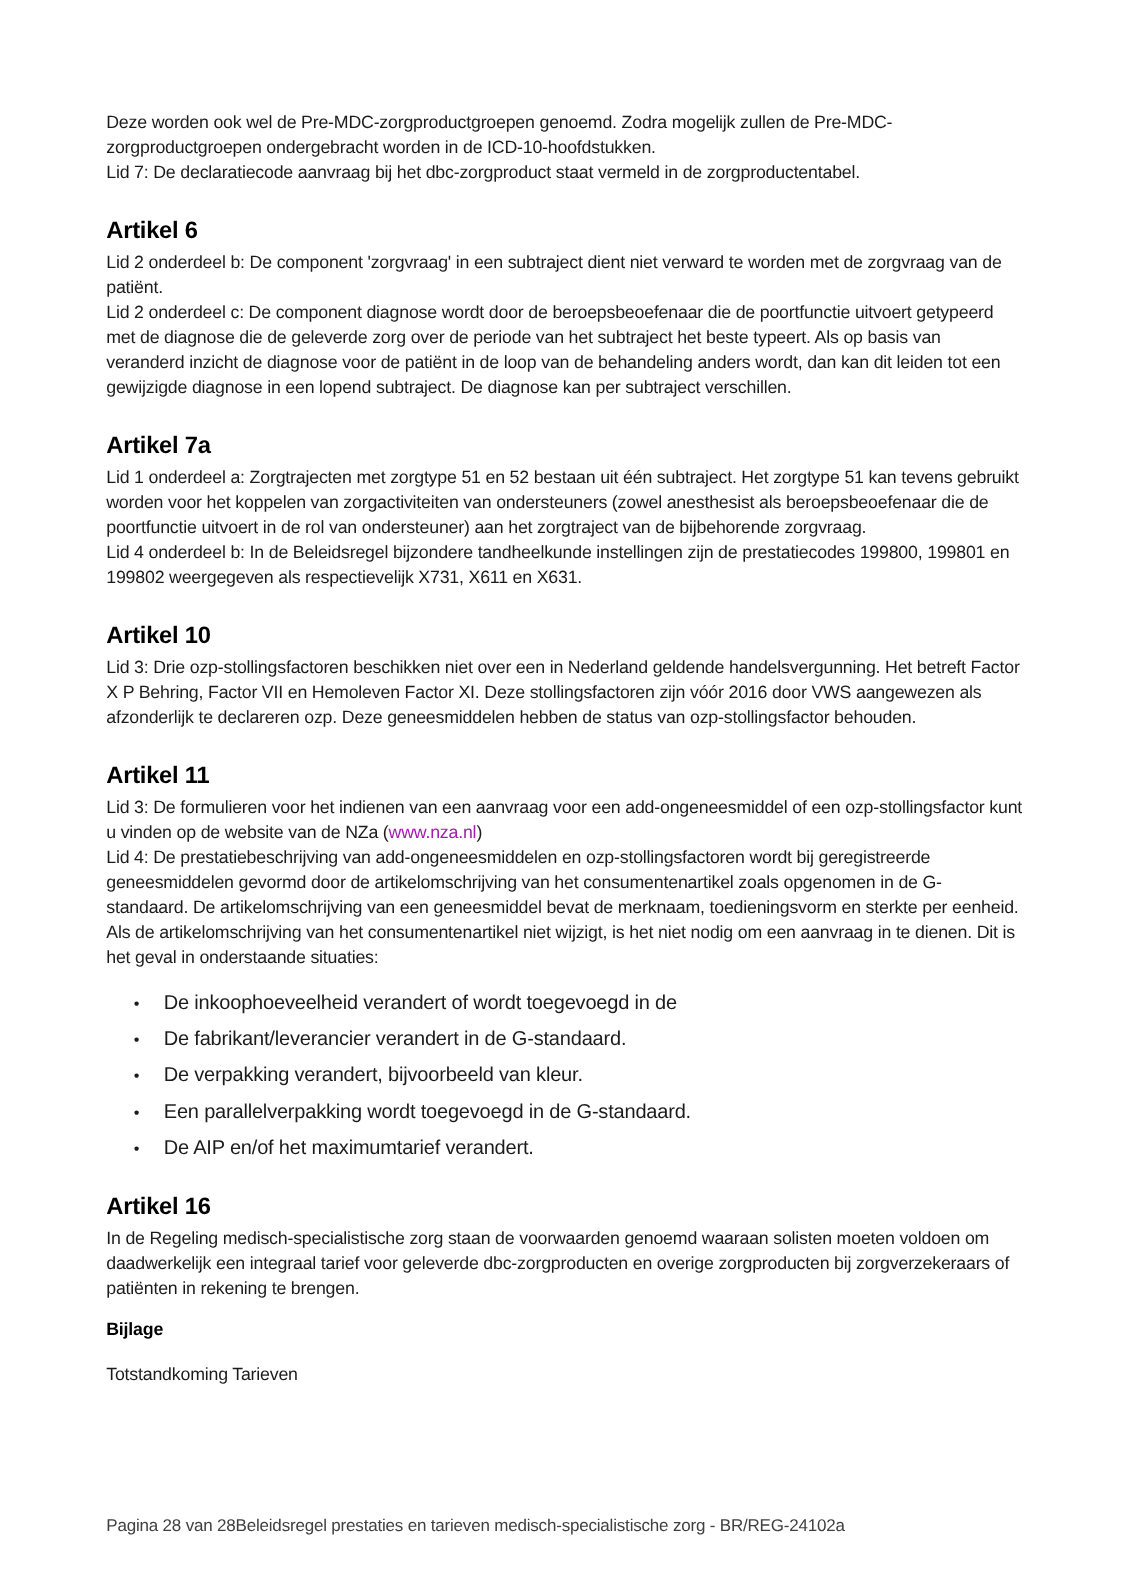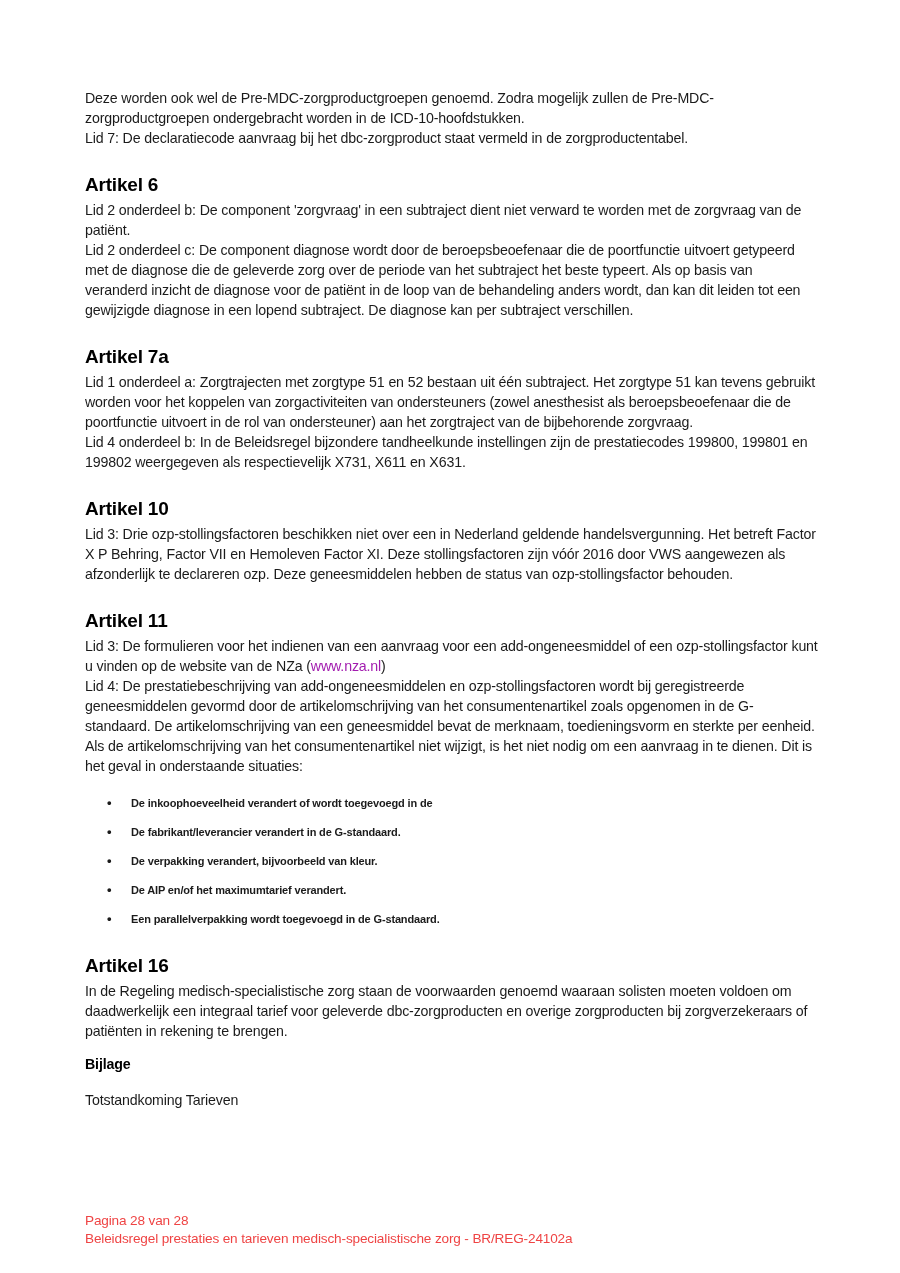--- a/index.html
+++ b/index.html
@@ -53,24 +53,23 @@
   }
   ul.bullet-list {
     list-style: none;
     margin: 17px 0 0 0;
     padding: 0 0 0 20px;
   }
   ul.bullet-list li {
     position: relative;
     margin: 0 0 9px 0;
     padding-left: 26px;
-    font-size: 11px;
+    font-size: 16px;
     line-height: 20px;
     letter-spacing: -0.15px;
-    font-weight: bold;
   }
   ul.bullet-list li::before {
     content: "\2022";
     position: absolute;
     left: 2px;
     top: 0;
     font-size: 13px;
     line-height: 20px;
     color: #1b1b1b;
   }
@@ -82,22 +81,21 @@
     position: absolute;
     left: 85px;
     top: 1212px;
     width: 733px;
     display: flex;
     justify-content: flex-start;
     align-items: baseline;
     font-size: 13.6px;
     line-height: 18px;
     letter-spacing: -0.15px;
-    color: #ef4444;
-    flex-direction: column;
+    color: #404040;
   }
 </style>
 </head>
 <body>
 
 <div class="page">
 
   <main class="content">
 
     <p class="body">Deze worden ook wel de Pre-MDC-zorgproductgroepen genoemd. Zodra mogelijk zullen de Pre-MDC-zorgproductgroepen ondergebracht worden in de ICD-10-hoofdstukken.</p>
@@ -121,22 +119,22 @@
     </section>
 
     <section>
       <h2 class="article-heading">Artikel 11</h2>
       <p class="body"><span>Lid 3: De formulieren voor het indienen van een aanvraag voor een add-ongeneesmiddel of een ozp-stollingsfactor kunt u vinden op de website van de NZa (</span><a class="link" style="color: #a21caf;">www.nza.nl</a><span>)</span></p>
       <p class="body">Lid 4: De prestatiebeschrijving van add-ongeneesmiddelen en ozp-stollingsfactoren wordt bij geregistreerde geneesmiddelen gevormd door de artikelomschrijving van het consumentenartikel zoals opgenomen in de G-standaard. De artikelomschrijving van een geneesmiddel bevat de merknaam, toedieningsvorm en sterkte per eenheid. Als de artikelomschrijving van het consumentenartikel niet wijzigt, is het niet nodig om een aanvraag in te dienen. Dit is het geval in onderstaande situaties:</p>
       <ul class="bullet-list">
         <li>De inkoophoeveelheid verandert of wordt toegevoegd in de</li>
         <li>De fabrikant/leverancier verandert in de G-standaard.</li>
         <li>De verpakking verandert, bijvoorbeeld van kleur.</li>
+        <li>Een parallelverpakking wordt toegevoegd in de G-standaard.</li>
         <li>De AIP en/of het maximumtarief verandert.</li>
-        <li>Een parallelverpakking wordt toegevoegd in de G-standaard.</li>
       </ul>
     </section>
 
     <section>
       <h2 class="article-heading">Artikel 16</h2>
       <p class="body">In de Regeling medisch-specialistische zorg staan de voorwaarden genoemd waaraan solisten moeten voldoen om daadwerkelijk een integraal tarief voor geleverde dbc-zorgproducten en overige zorgproducten bij zorgverzekeraars of patiënten in rekening te brengen.</p>
       <p class="sub-heading">Bijlage</p>
       <p class="plain-line">Totstandkoming Tarieven</p>
     </section>
 

